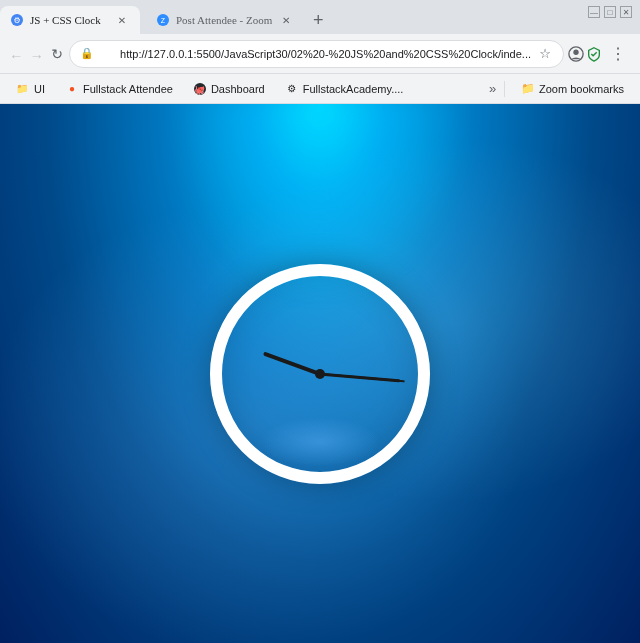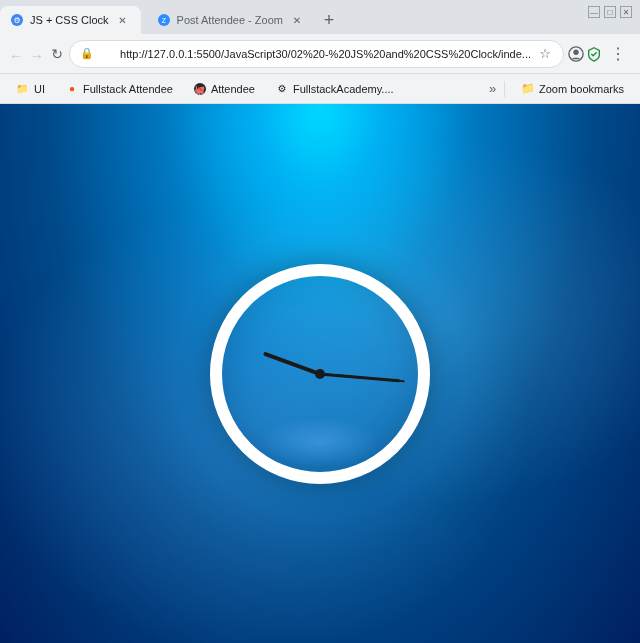--- a/index.html
+++ b/index.html
@@ -61,20 +61,21 @@
       height: 14px;
       flex-shrink: 0;
     }
 
     .tab-title {
       flex: 1;
       overflow: hidden;
       text-overflow: ellipsis;
       white-space: nowrap;
       font-size: 11px;
+      font-family: Liberation Serif, serif;
     }
 
     .tab-close {
       width: 16px;
       height: 16px;
       border-radius: 50%;
       display: flex;
       align-items: center;
       justify-content: center;
       font-size: 10px;
@@ -431,21 +432,21 @@
       <span class="bookmark-favicon" style="color:#f4511e;">●</span>
       <span>Fullstack Attendee</span>
     </div>
     <div class="bookmark-item">
       <span class="bookmark-favicon">
         <svg width="14" height="14" viewBox="0 0 14 14">
             <circle cx="7" cy="7" r="6" fill="#24292e"></circle>
             <text x="7" y="10.5" text-anchor="middle" fill="white" font-size="9">🐙</text>
           </svg>
       </span>
-      <span>Attendee</span>
+      <span>Dashboard</span>
     </div>
     <div class="bookmark-item">
       <span class="bookmark-favicon">⚙</span>
       <span>FullstackAcademy....</span>
     </div>
     <div class="bookmarks-overflow">
       <span style="font-size:13px; color:#5f6368; cursor:pointer;">»</span>
       <span style="width:1px; height:16px; background:#dadce0; margin:0 4px;"></span>
       <span class="bookmark-item" style="display:flex; align-items:center; gap:4px;">
         <span>📁</span>

